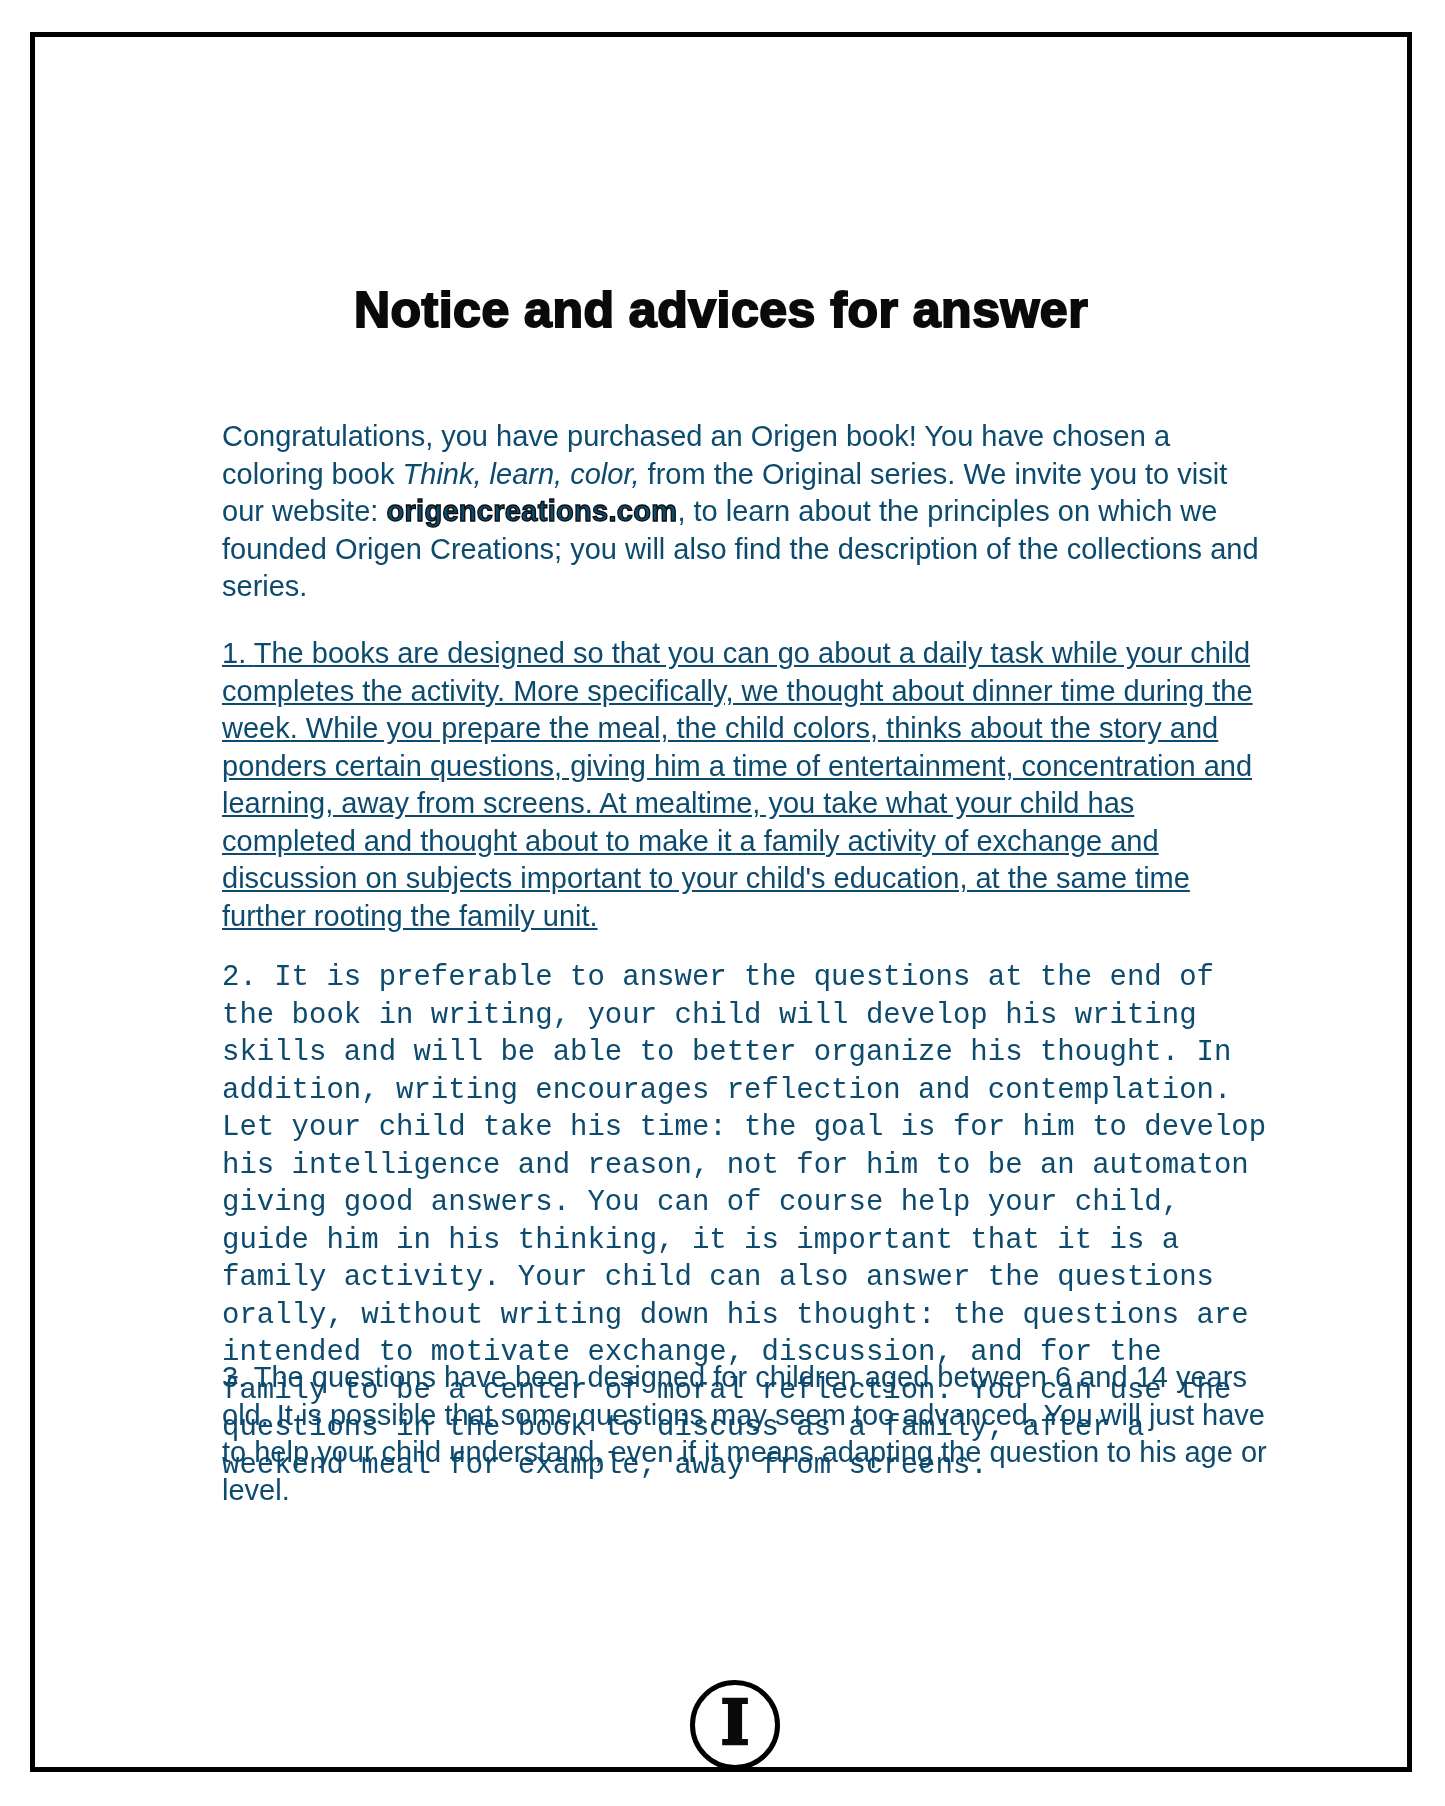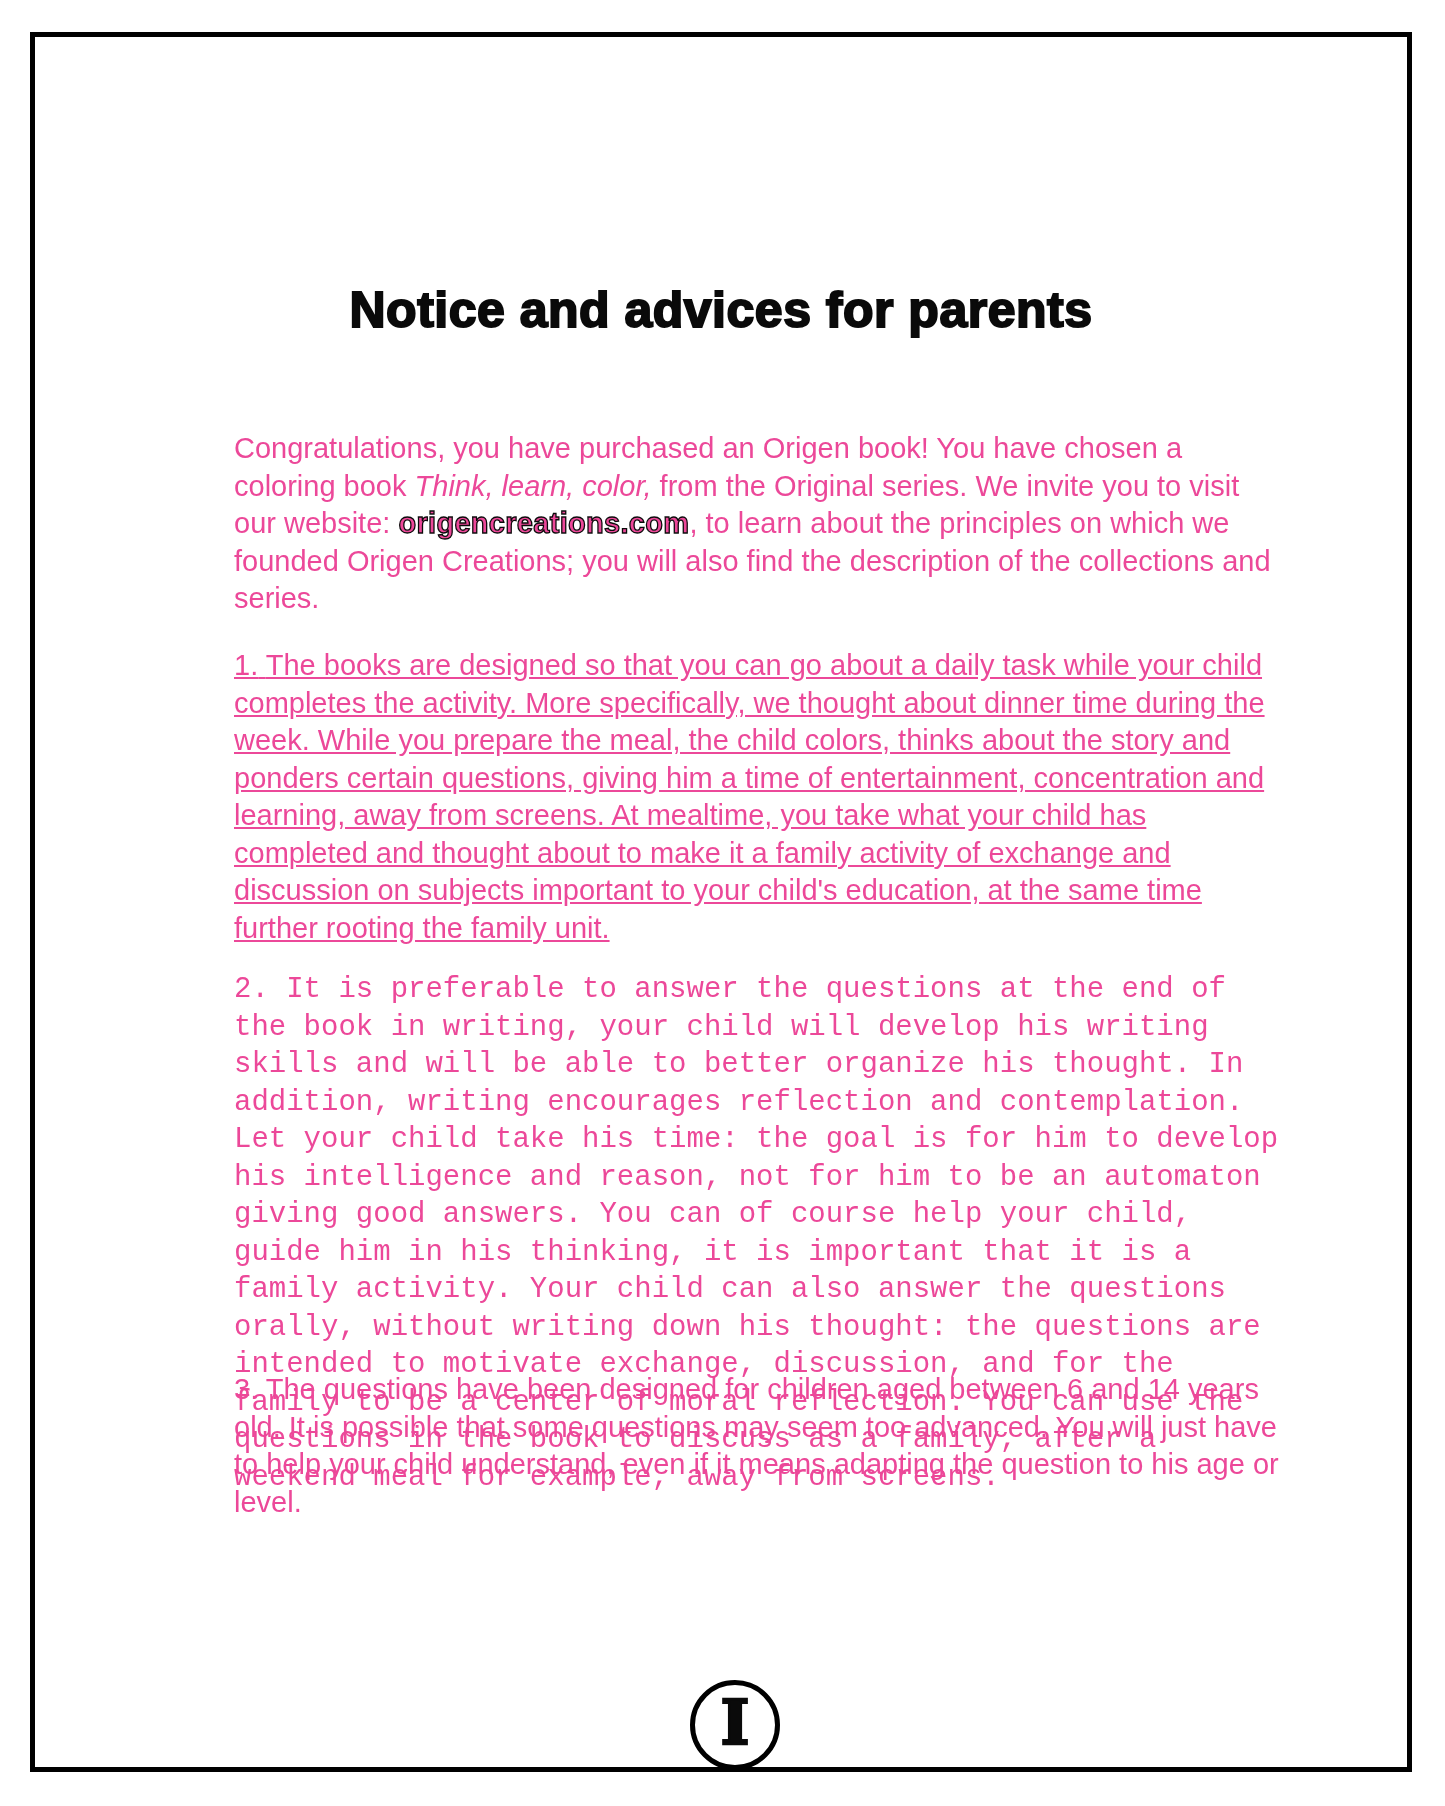--- a/index.html
+++ b/index.html
@@ -37,25 +37,25 @@
     line-height: 58px;
     font-weight: 900;
     letter-spacing: 0.5px;
     color: #0a0a0a;
     -webkit-text-stroke: 2px #0a0a0a;
   }
   .body-text {
     position: absolute;
     left: 187px;
     width: 1048px;
-    margin: 12px;
+    margin: 0;
     font-size: 29px;
     line-height: 37.5px;
     font-weight: 400;
-    color: #ec4899;
+    color: #0c4a6e;
     text-align: left;
   }
   .intro { top: 381px; }
   .advice-1 { top: 598px; text-decoration: underline; }
   .advice-2 { top: 922px; font-family: Liberation Mono, monospace; }
   .advice-3 { top: 1322px; }
   .seg-italic { font-style: italic; }
   .seg-brand {
     font-weight: 900;
     -webkit-text-stroke: 1.3px #0a0a0a;
@@ -85,21 +85,21 @@
     -webkit-text-stroke: 2.5px #0a0a0a;
     transform: translateY(-2px);
   }
 </style>
 </head>
 <body>
 
 <div class="page">
   <div class="frame">
 
-    <h1 class="title">Notice and advices for parents</h1>
+    <h1 class="title">Notice and advices for answer</h1>
 
     <p class="body-text intro"><span>Congratulations, you have purchased an Origen book! You have chosen a coloring book </span><span class="seg-italic">Think, learn, color,</span><span> from the Original series. We invite you to visit our website: </span><span class="seg-brand">origencreations.com</span><span>, to learn about the principles on which we founded Origen Creations; you will also find the description of the collections and series.</span></p>
 
     <p class="body-text advice-1">
       <span>1.</span>
       <span>The books are designed so that you can go about a daily task while your child completes the activity. More specifically, we thought about dinner time during the week. While you prepare the meal, the child colors, thinks about the story and ponders certain questions, giving him a time of entertainment, concentration and learning, away from screens. At mealtime, you take what your child has completed and thought about to make it a family activity of exchange and discussion on subjects important to your child's education, at the same time further rooting the family unit.</span>
     </p>
 
     <p class="body-text advice-2">
       <span>2.</span>

